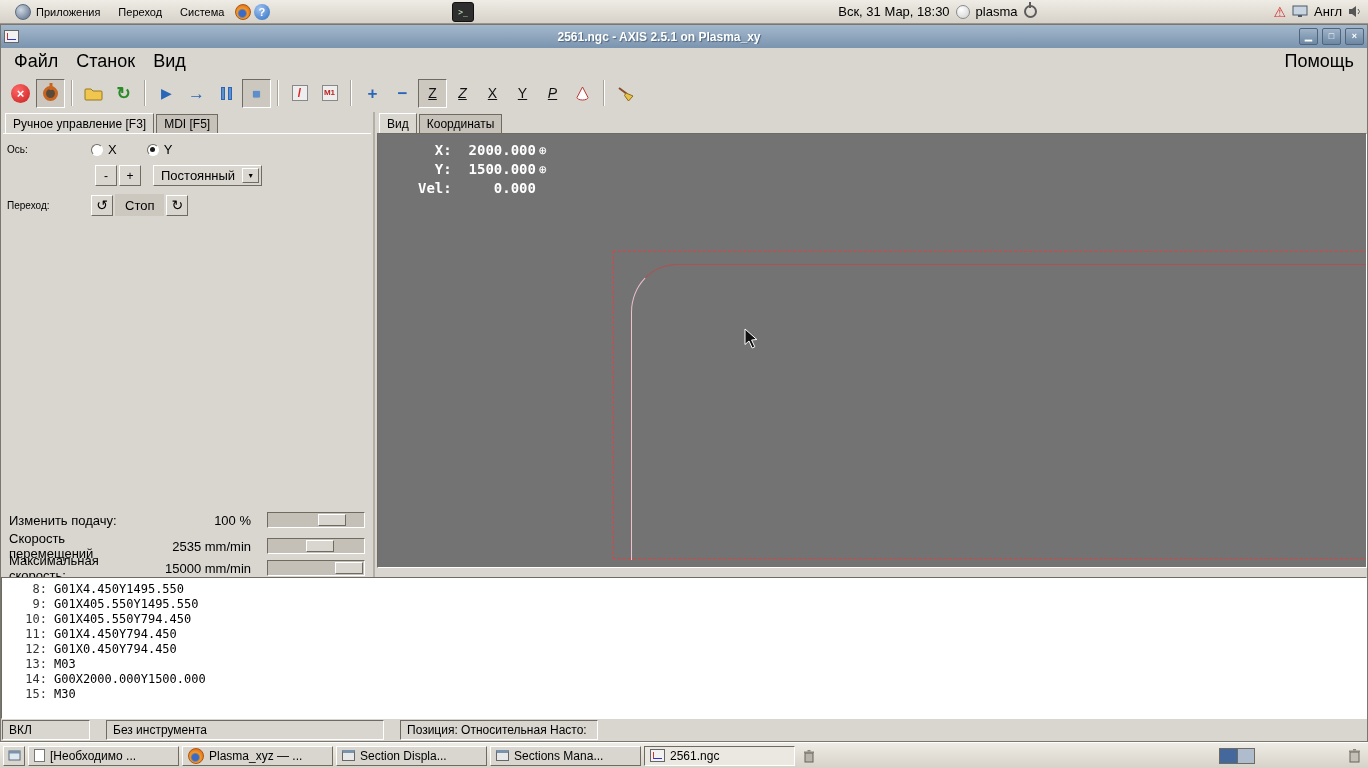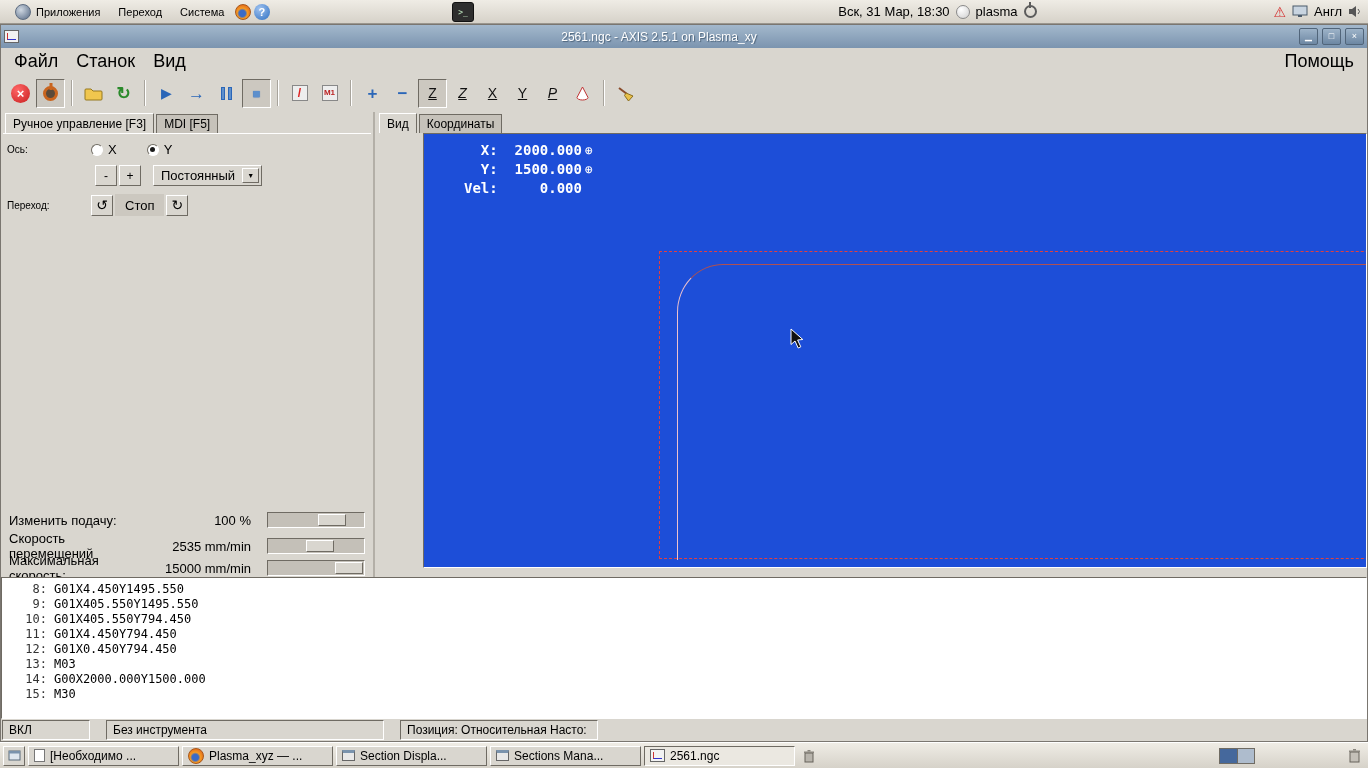--- a/index.html
+++ b/index.html
@@ -24,21 +24,21 @@
   .panel-right { margin-left:auto; display:flex; align-items:center; gap:6px; height:100%; font-size:13px; }
   .user-circle { width:14px; height:14px; border-radius:50%; border:1px solid #8a8a8a; background:radial-gradient(circle at 35% 30%, #fff, #cfcfcf); }
   .power-ring { position:relative; width:13px; height:13px; border:2px solid #5c5c5c; border-radius:50%; }
   .power-ring i { position:absolute; left:50%; top:-5px; width:2px; height:6px; background:#5c5c5c; transform:translateX(-50%); }
   .warn { color:#d42222; font-size:14px; line-height:1; }
   .tray-gap { width:225px; }
 
   
   .axis-window { position:absolute; top:24px; left:0; width:1368px; height:718px; background:#d9d6cf;
     border:1px solid #7a7670; display:flex; flex-direction:column; }
-  .titlebar { height:23px; flex:0 0 23px; background:linear-gradient(#a3b8cc,#7b94af); display:flex; align-items:center; gap:4px; padding:0 3px; color:#fff; font-weight:normal; font-size:12px; }
+  .titlebar { height:23px; flex:0 0 23px; background:linear-gradient(#a3b8cc,#7b94af); display:flex; align-items:center; gap:4px; padding:0 3px; color:#fff; font-weight:bold; font-size:12px; }
   .title-text { flex:1; text-align:center; text-shadow:1px 1px 1px #4c637a; white-space:nowrap; overflow:hidden; }
   .win-btn { width:19px; height:17px; display:flex; align-items:center; justify-content:center; font-size:9px; color:#fff;
     background:linear-gradient(#9db3c8,#6d87a3); border:1px solid #51657a; border-radius:2px; line-height:1; }
   .axis-mini-icon { width:15px; height:13px; background:#f2f2f2; border:1px solid #666; position:relative; }
   .axis-mini-icon i { position:absolute; left:2px; top:2px; width:9px; height:7px; border-left:1px solid #c33; border-bottom:1px solid #33c; }
 
   .menubar { height:26px; flex:0 0 26px; display:flex; align-items:center; padding:0 4px; }
   .menu-item { padding:2px 9px; font-size:18px; }
   .menu-help { margin-left:auto; }
 
@@ -82,21 +82,21 @@
   .combo-arrow { margin-left:7px; width:17px; height:15px; display:flex; align-items:center; justify-content:center; font-size:7px; border:1px solid; border-color:#ffffff #6f6b63 #6f6b63 #ffffff; background:#d9d6cf; }
   .spin-ic { font-size:14px; line-height:1; }
   .spacer { flex:1; }
   .slider-row { display:grid; grid-template-columns:1fr 95px 98px; align-items:center; gap:16px; height:22px; font-size:13px; padding:0 2px; }
   .slider-value { text-align:right; white-space:nowrap; }
   .slider { position:relative; height:16px; background:#c4c0b8; border:1px solid; border-color:#6f6b63 #ffffff #ffffff #6f6b63; }
   .slider-handle { position:absolute; top:1px; width:28px; height:12px; background:#d9d6cf; border:1px solid; border-color:#ffffff #6f6b63 #6f6b63 #ffffff; }
 
   
   .right-panel { flex:1; display:flex; flex-direction:column; min-width:0; padding:0 0 9px 2px; }
-  .canvas { flex:1; position:relative; background:#1d4ed8; border:1px solid; border-color:#6f6b63 #ffffff #ffffff #6f6b63; overflow:hidden;margin-left:46px; }
+  .canvas { flex:1; position:relative; background:#737373; border:1px solid; border-color:#6f6b63 #ffffff #ffffff #6f6b63; overflow:hidden; }
   .dro { position:absolute; left:40px; top:7px; font-family:"DejaVu Sans Mono",monospace; font-size:14px; font-weight:bold; color:#ffffff; line-height:19px; }
   .dro-line { white-space:pre; }
   .dro-l { display:inline-block; width:4ch; text-align:right; }
   .dro-v { display:inline-block; width:9ch; text-align:right; }
   .homed { font-weight:normal; margin-left:3px; font-size:13px; }
   .extents { position:absolute; left:235px; top:117px; width:790px; height:308px; border:1px dashed #e04040; }
   .path-rect { position:absolute; left:253px; top:130px; width:780px; height:296px; border-top:1px solid #b05050; border-left:1px solid #eec2cd; border-top-left-radius:46px 48px; }
   .cursor { position:absolute; left:366px; top:194px; }
 
   

